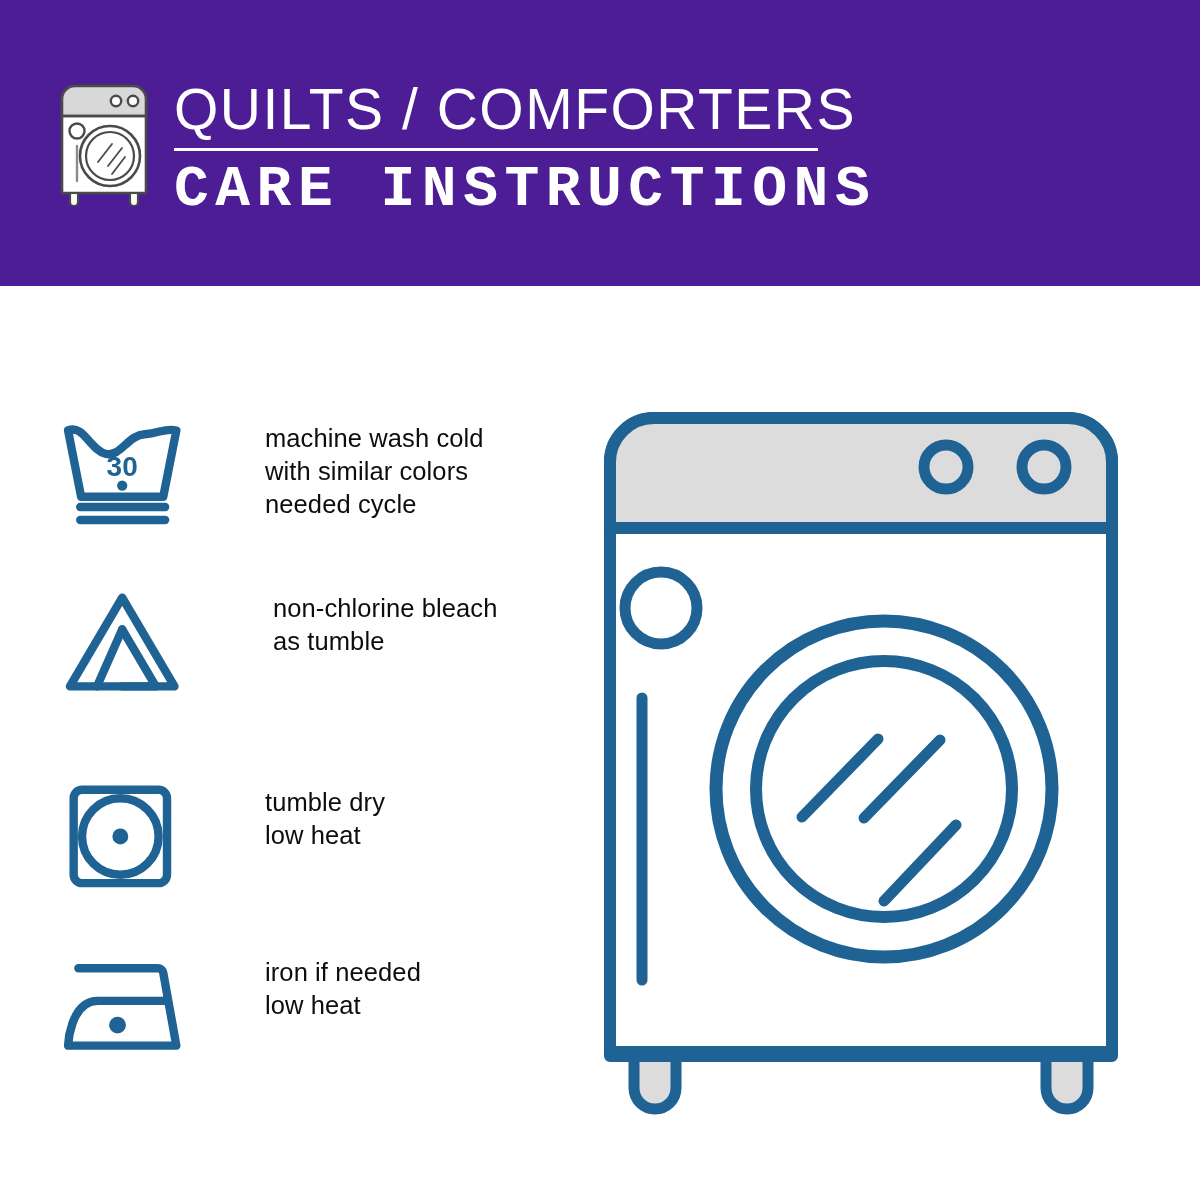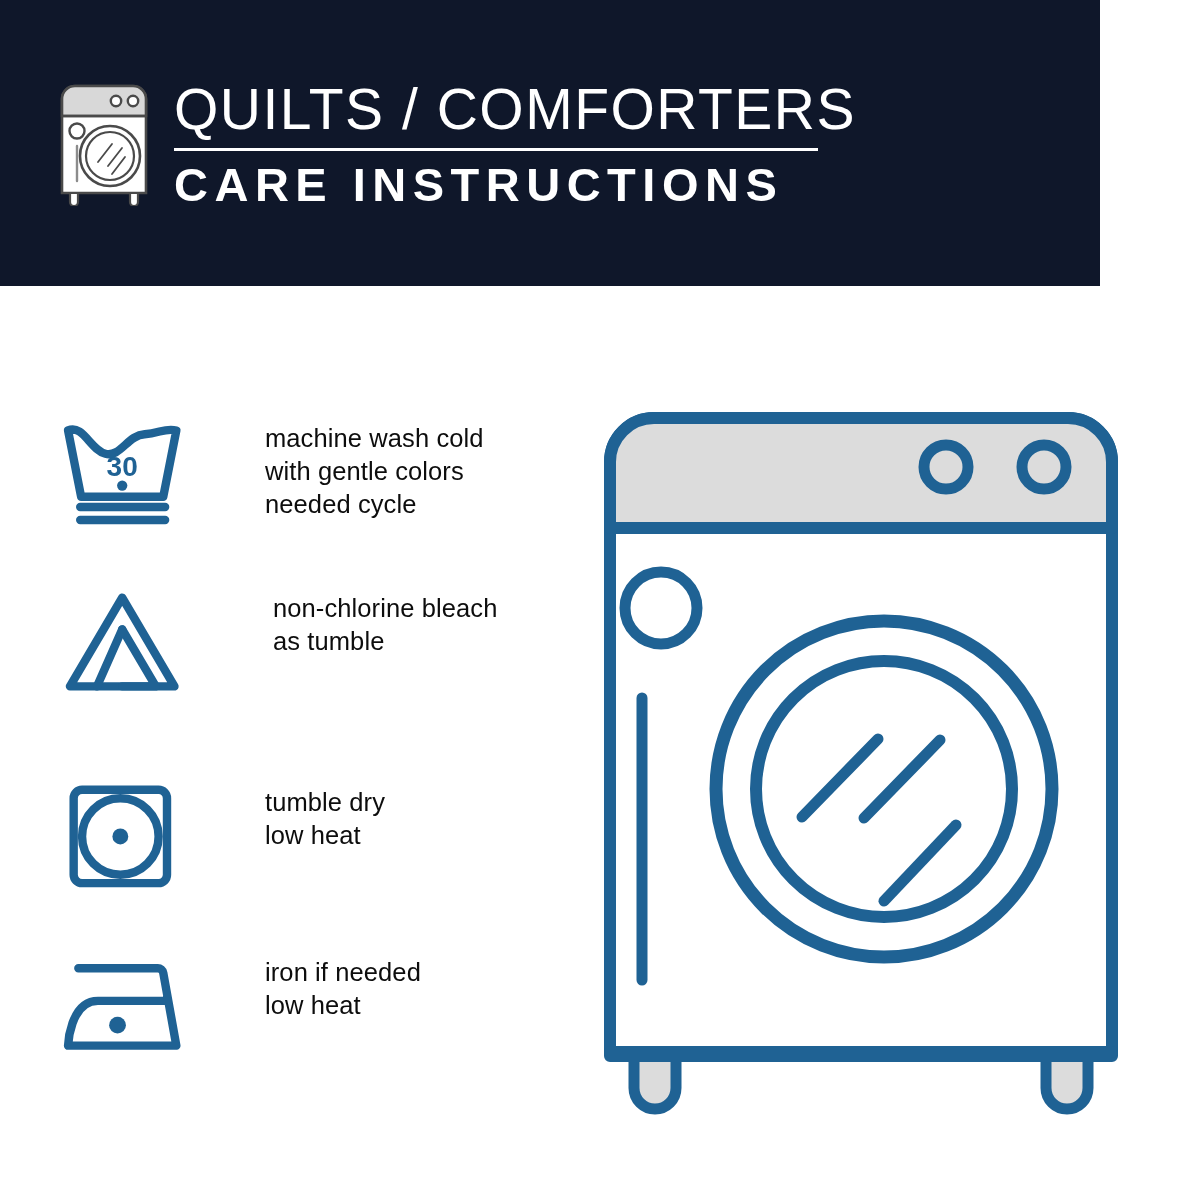--- a/index.html
+++ b/index.html
@@ -17,24 +17,23 @@
     height: 1200px;
     background: #ffffff;
     overflow: hidden;
   }
 
   
   .header-band {
     position: absolute;
     left: 0;
     top: 0;
-    width: 1064px;
+    width: 1200px;
     height: 286px;
-    background: #0f172a;
-    padding-left: 36px;
+    background: #4c1d95;
   }
   .header-inner {
     position: absolute;
     left: 52px;
     top: 76px;
     display: flex;
     align-items: flex-start;
   }
   .header-logo {
     width: 104px;
@@ -56,22 +55,22 @@
     white-space: nowrap;
   }
   .title-rule {
     width: 644px;
     height: 3px;
     background: #ffffff;
     margin: 8px 0 9px 0;
   }
   .title-sub {
     color: #ffffff;
-    font-family: Liberation Sans, sans-serif;
-    font-size: 47px;
+    font-family: Liberation Mono, monospace;
+    font-size: 58px;
     font-weight: 700;
     letter-spacing: 6.5px;
     line-height: 1.05;
     white-space: nowrap;
   }
 
   
   .care-list {
     position: absolute;
     left: 0;
@@ -174,21 +173,21 @@
           <text x="72" y="62" text-anchor="middle" font-family="Liberation Sans, sans-serif" font-size="30" font-weight="700" fill="#1f6294">30</text>
           <circle cx="72" cy="72" r="5.5" fill="#1f6294"></circle>
           <g stroke="#1f6294" stroke-width="9" stroke-linecap="round">
             <line x1="27" y1="95" x2="118" y2="95"></line>
             <line x1="27" y1="109" x2="118" y2="109"></line>
           </g>
         </svg>
       </span>
       <span class="care-label">
         <span class="ln">machine wash cold</span>
-        <span class="ln">with gentle colors</span>
+        <span class="ln">with similar colors</span>
         <span class="ln">needed cycle</span>
       </span>
     </div>
 
     <div class="care-row r1">
       <span class="care-icon">
         <svg viewBox="0 0 150 115" width="140" height="108" aria-hidden="true">
           <g fill="none" stroke="#1f6294" stroke-width="9" stroke-linejoin="round" stroke-linecap="round">
             <path d="M72 10 L 128 105 L 16 105 Z"></path>
             <path d="M72 44 L 108 105 L 72 105"></path>

